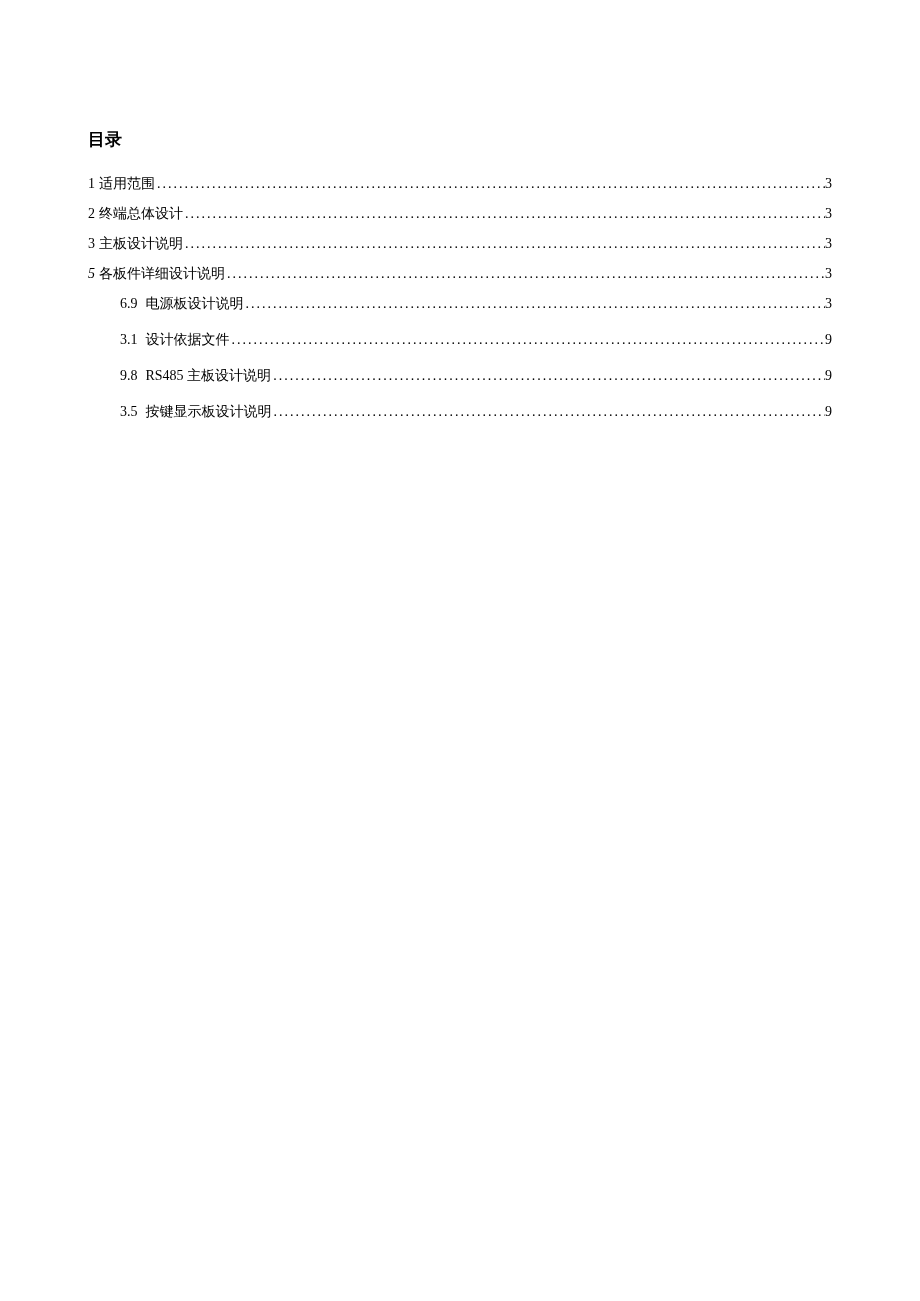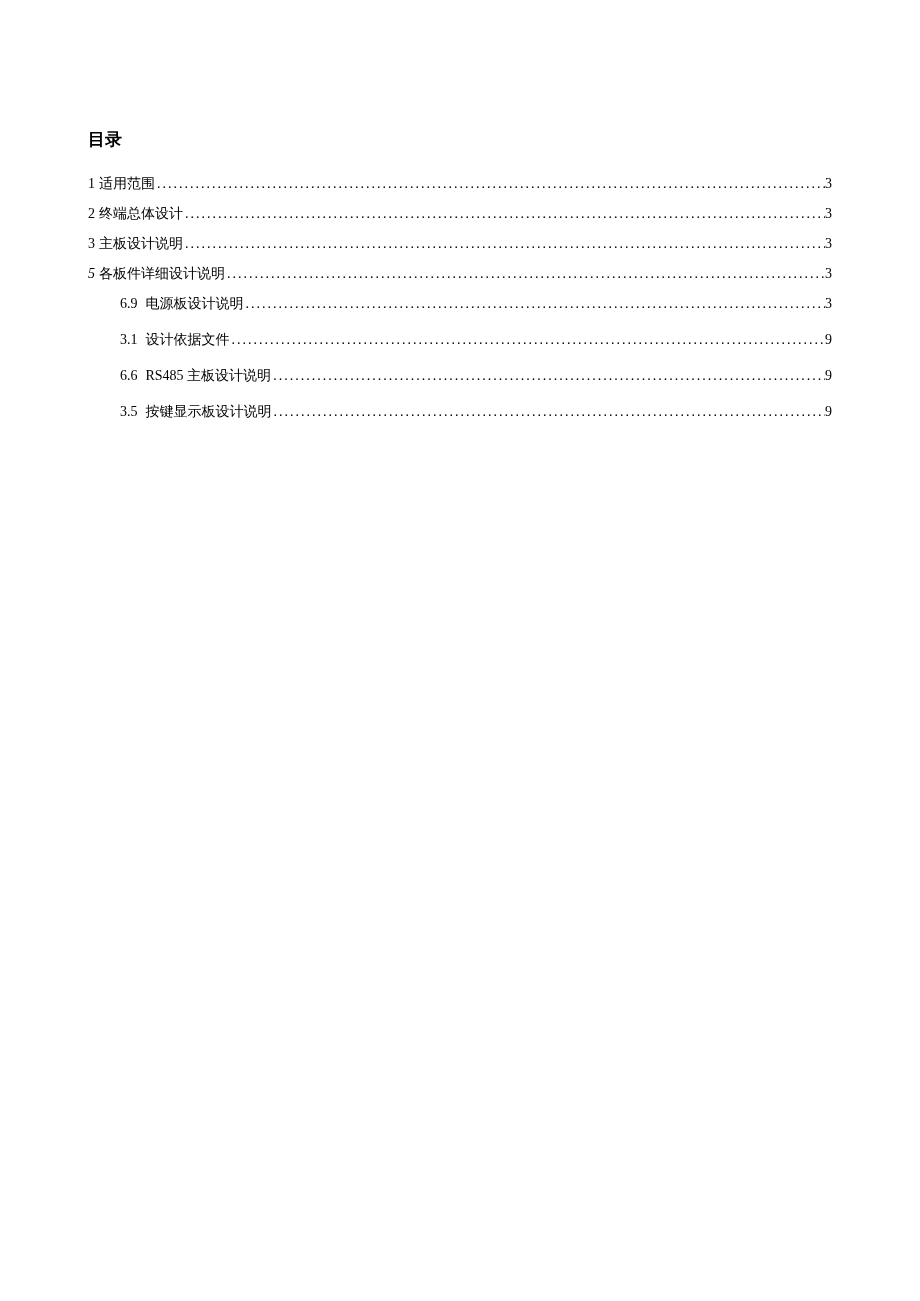--- a/index.html
+++ b/index.html
@@ -87,21 +87,21 @@
       <span class="toc-label"><span class="sub-num">6.9</span><span>电源板设计说明</span></span>
       <span class="toc-leader">............................................................................................................................................................................................................................................................................................................</span>
       <span class="toc-page">3</span>
     </div>
     <div class="toc-entry level2">
       <span class="toc-label"><span class="sub-num">3.1</span><span>设计依据文件</span></span>
       <span class="toc-leader">............................................................................................................................................................................................................................................................................................................</span>
       <span class="toc-page">9</span>
     </div>
     <div class="toc-entry level2">
-      <span class="toc-label"><span class="sub-num">6.6</span><span>RS485 主板设计说明</span></span>
+      <span class="toc-label"><span class="sub-num">9.8</span><span>RS485 主板设计说明</span></span>
       <span class="toc-leader">............................................................................................................................................................................................................................................................................................................</span>
       <span class="toc-page">9</span>
     </div>
     <div class="toc-entry level2">
       <span class="toc-label"><span class="sub-num">3.5</span><span>按键显示板设计说明</span></span>
       <span class="toc-leader">............................................................................................................................................................................................................................................................................................................</span>
       <span class="toc-page">9</span>
     </div>
   </div>
 

